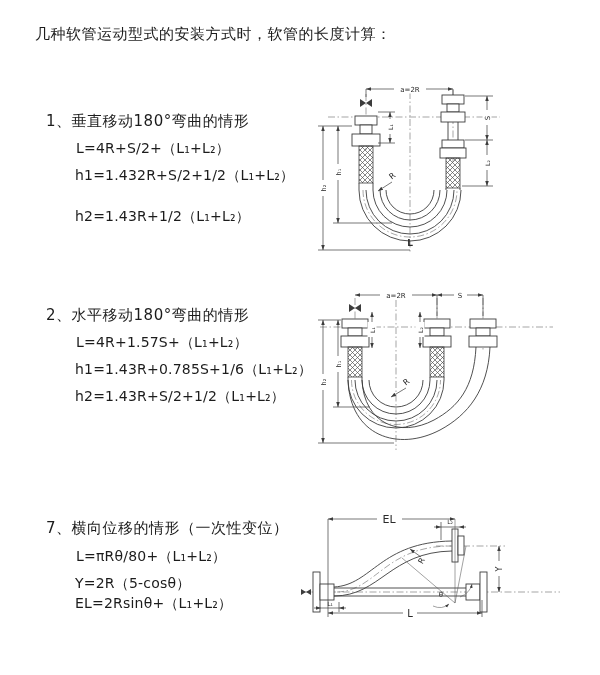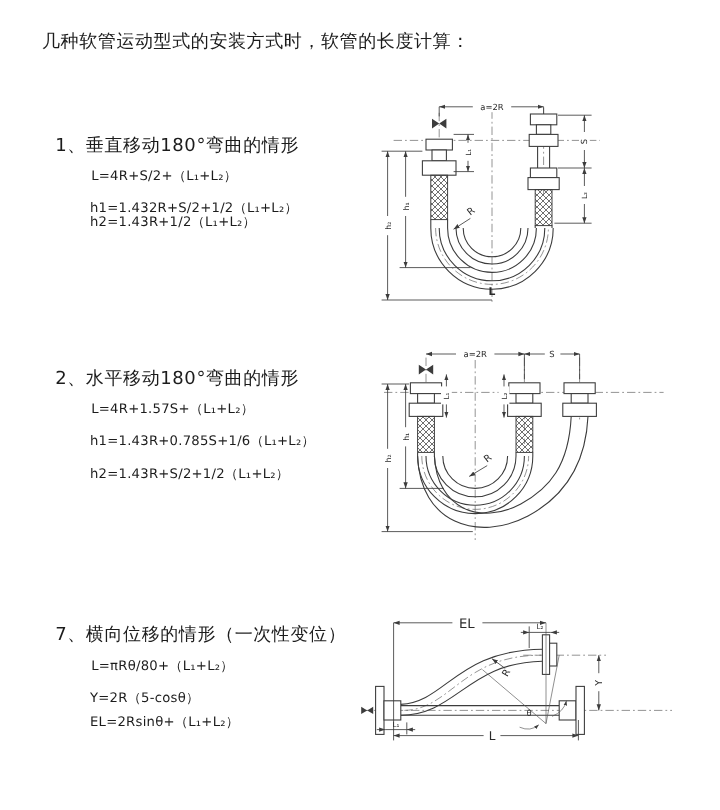--- a/index.html
+++ b/index.html
@@ -4,39 +4,39 @@
 <style>
   html,body{margin:0;padding:0}
   body{
     width:600px;height:675px;position:relative;overflow:hidden;
     background:#ffffff;color:#1c1c1c;
     font-family:"DejaVu Sans","Liberation Sans",sans-serif;
   }
   .t{position:absolute;white-space:nowrap;line-height:1.25}
   .title{font-size:15px;font-weight:normal;letter-spacing:.5px}
   .heading{font-size:15px;font-weight:normal;letter-spacing:.5px}
-  .formula{font-size:11px;letter-spacing:.2px}
+  .formula{font-size:14px;letter-spacing:.2px}
   svg{position:absolute}
   svg text{font-family:"DejaVu Sans","Liberation Sans",sans-serif;fill:#2a2a2a}
   .cl{stroke:#6a6a6a;stroke-width:.6;stroke-dasharray:7 2.5 1.5 2.5;fill:none}
   .ln{stroke:#3c3c3c;stroke-width:.9;fill:none}
   .fit{stroke:#3c3c3c;stroke-width:.9;fill:#ffffff}
   .dim{stroke:#3c3c3c;stroke-width:.7;fill:none}
   .thin{stroke:#555;stroke-width:.55;fill:none}
   .wbg{fill:#ffffff;stroke:none}
 </style>
 </head>
 <body>
 
 <div class="t title" style="left:35px;top:25px">几种软管运动型式的安装方式时，软管的长度计算：</div>
 
 <div class="t heading" style="left:46px;top:112px">1、垂直移动180°弯曲的情形</div>
 <div class="t formula" style="left:76px;top:140px">L=4R+S/2+（L₁+L₂）</div>
 <div class="t formula" style="left:75px;top:167px">h1=1.432R+S/2+1/2（L₁+L₂）</div>
-<div class="t formula" style="left:75px;top:178px">h2=1.43R+1/2（L₁+L₂）</div>
+<div class="t formula" style="left:75px;top:208px">h2=1.43R+1/2（L₁+L₂）</div>
 
 <div class="t heading" style="left:46px;top:306px">2、水平移动180°弯曲的情形</div>
 <div class="t formula" style="left:76px;top:334px">L=4R+1.57S+（L₁+L₂）</div>
 <div class="t formula" style="left:75px;top:361px">h1=1.43R+0.785S+1/6（L₁+L₂）</div>
 <div class="t formula" style="left:75px;top:388px">h2=1.43R+S/2+1/2（L₁+L₂）</div>
 
 <div class="t heading" style="left:46px;top:519px">7、横向位移的情形（一次性变位）</div>
 <div class="t formula" style="left:76px;top:548px">L=πRθ/80+（L₁+L₂）</div>
 <div class="t formula" style="left:75px;top:575px">Y=2R（5-cosθ）</div>
 <div class="t formula" style="left:75px;top:595px">EL=2Rsinθ+（L₁+L₂）</div>

